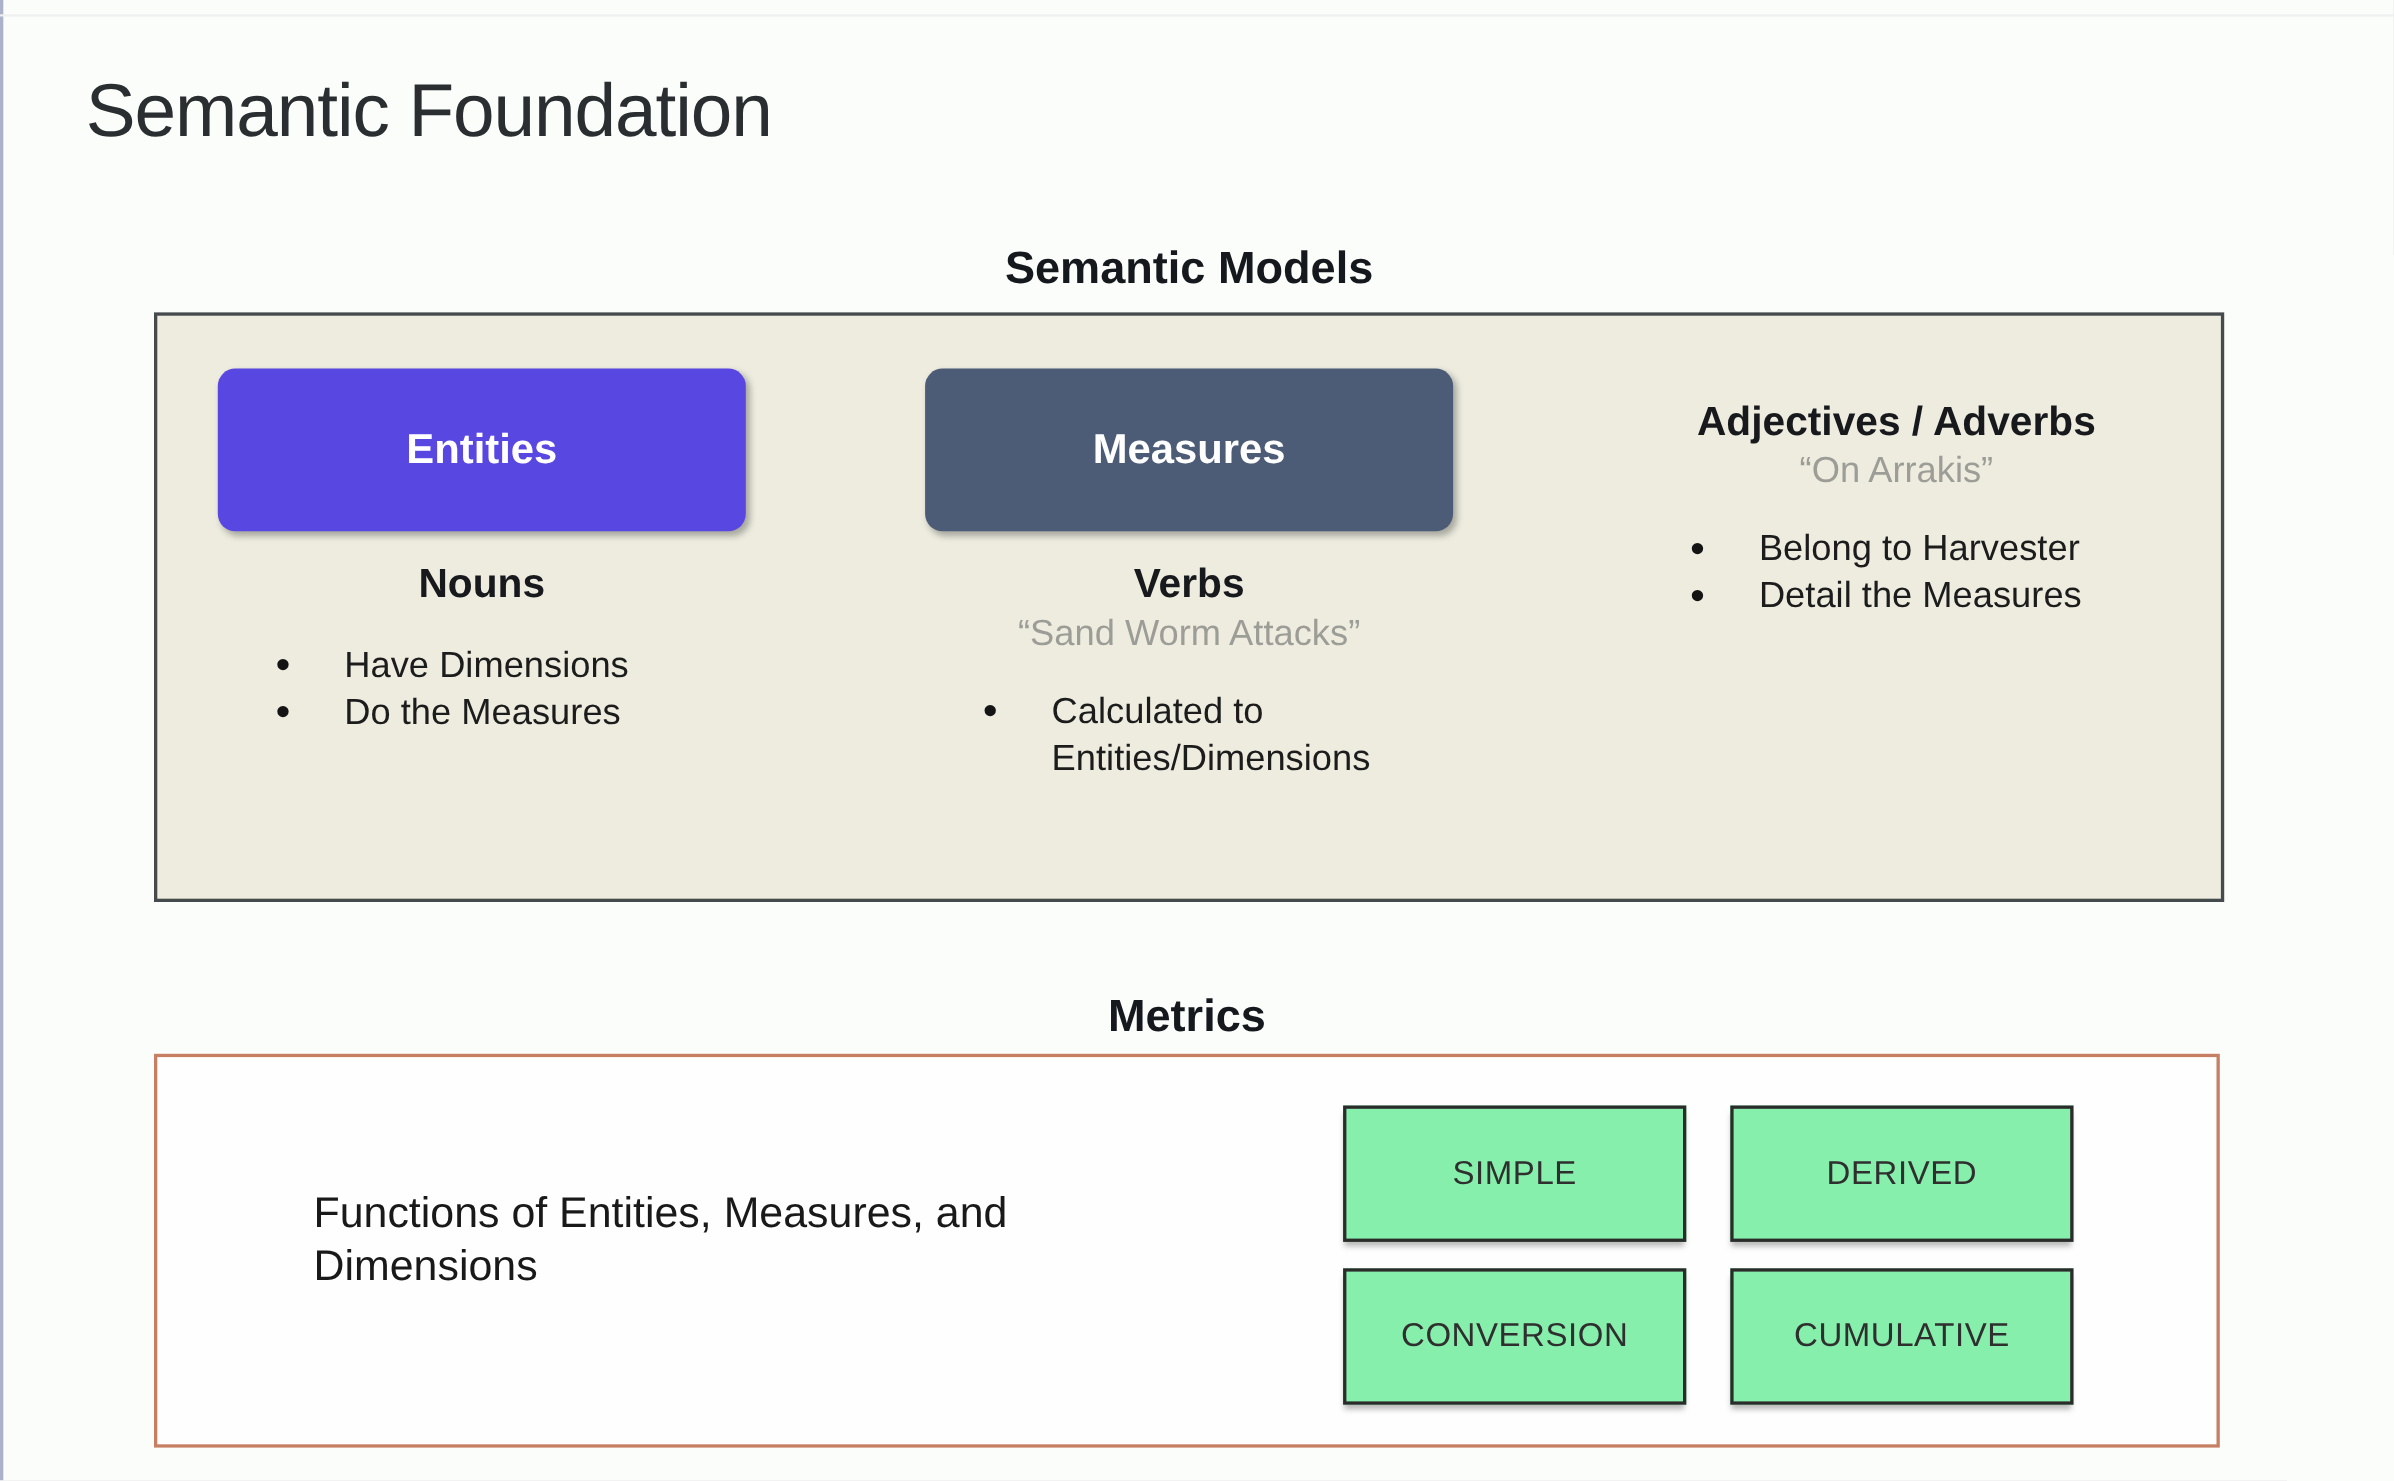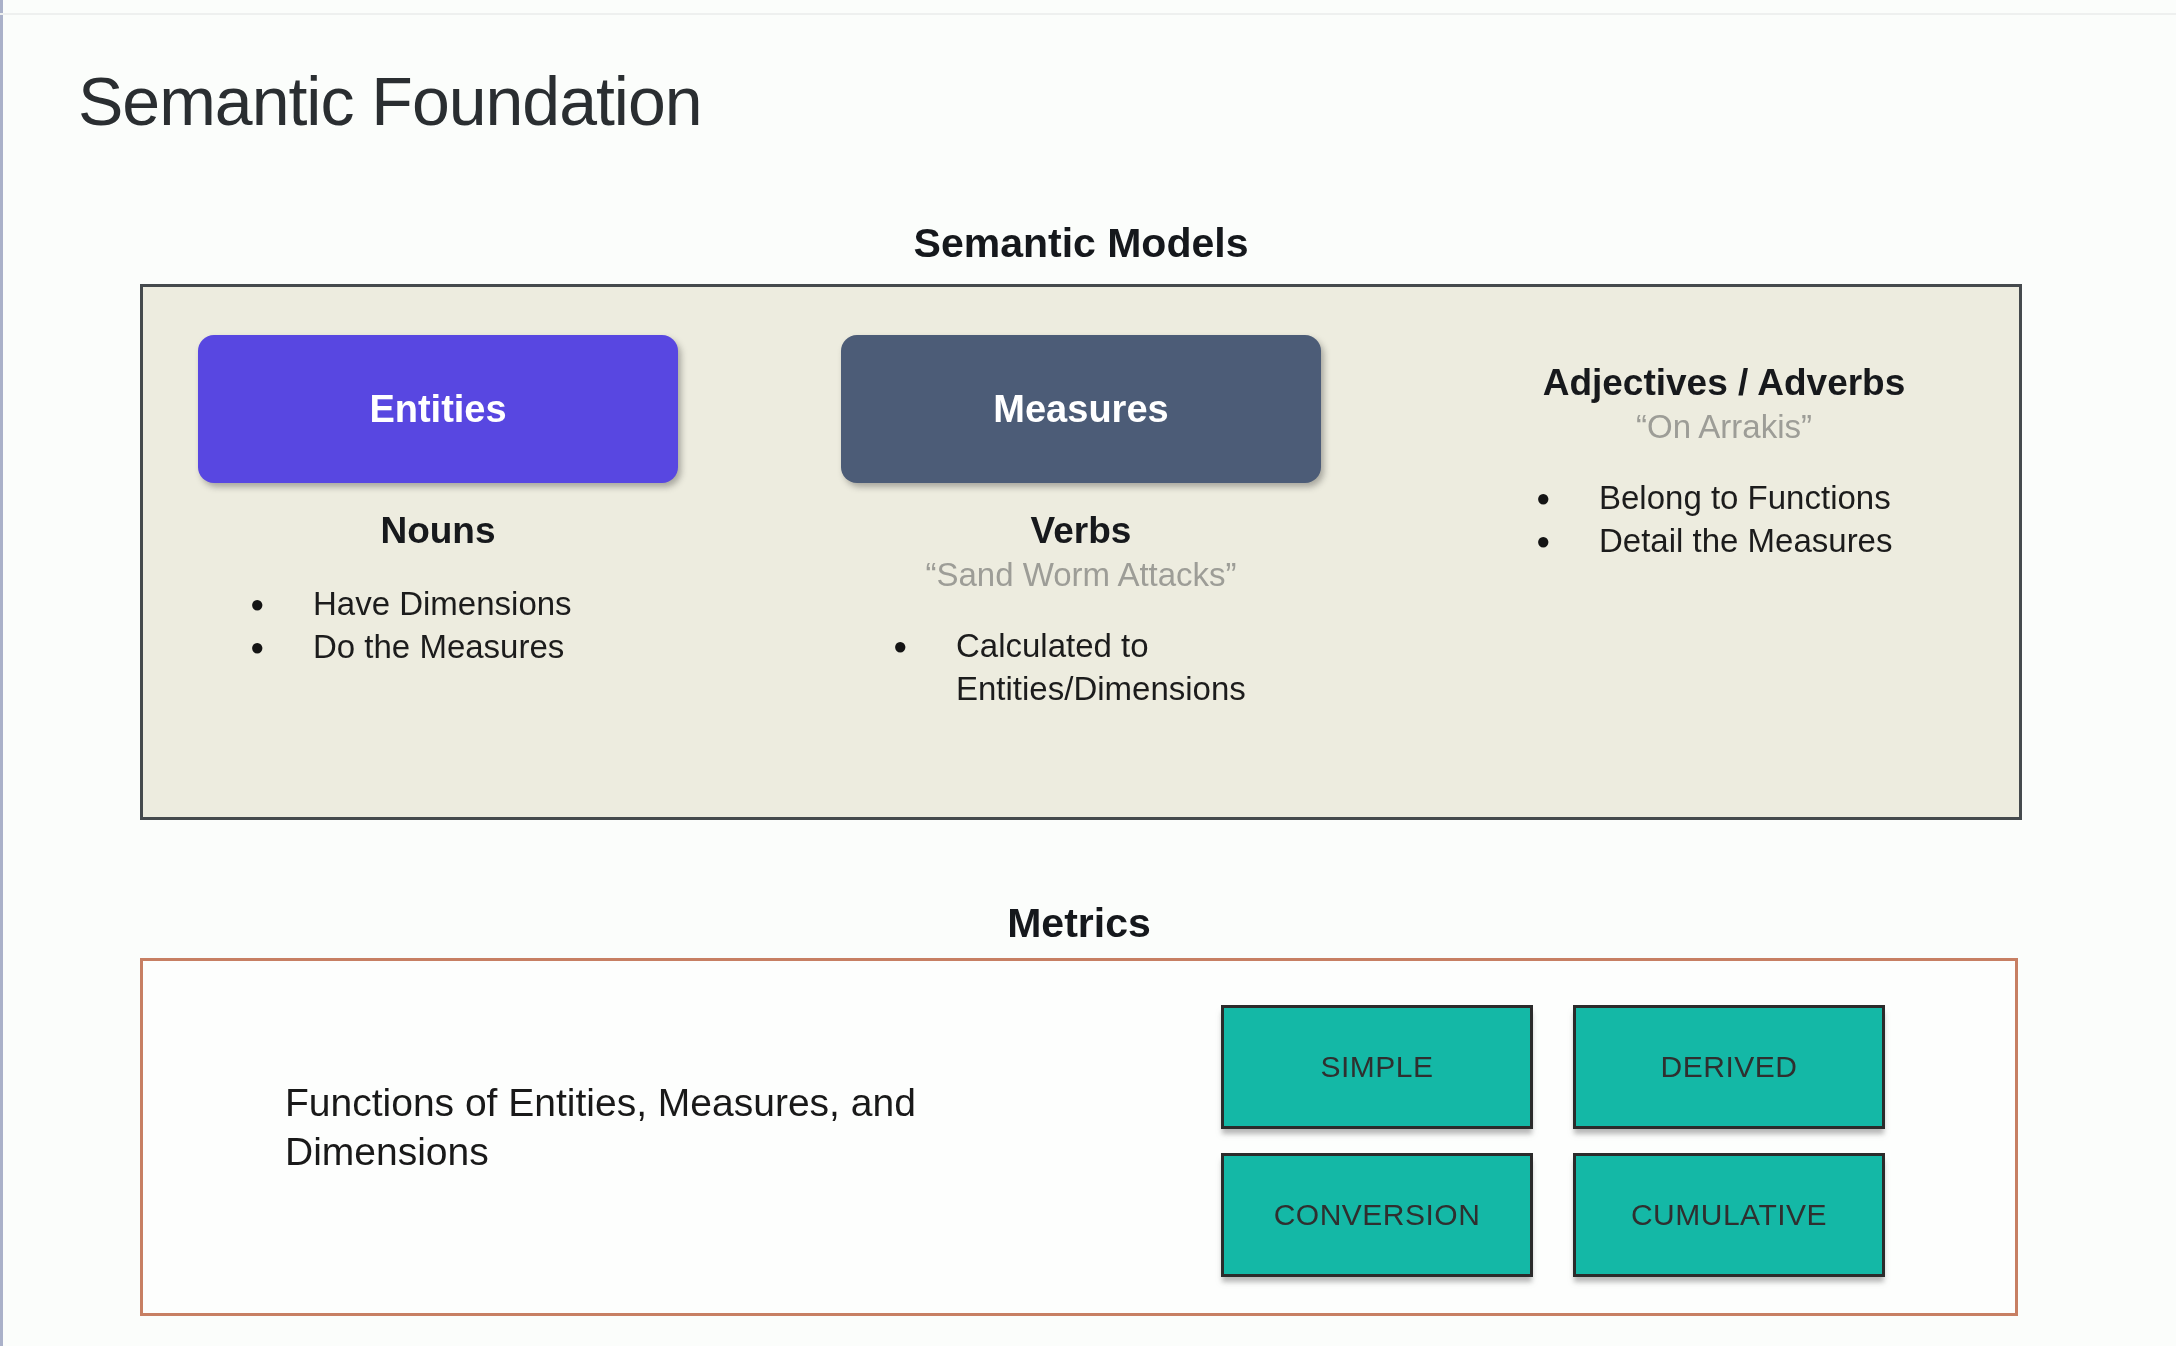--- a/index.html
+++ b/index.html
@@ -82,21 +82,21 @@
     font-size:39px; color:#191919; line-height:1.25;
   }
   .metrics-grid {
     position:absolute; left:1078px; top:44px;
     display:grid;
     grid-template-columns:312px 312px;
     grid-auto-rows:124px;
     column-gap:40px; row-gap:24px;
   }
   .metric-cell {
-    background:#14b8a6;
+    background:#86efac;
     border:3px solid #2b2b2b;
     box-shadow:0 6px 5px -1px rgba(125,125,125,0.55);
     display:flex; align-items:center; justify-content:center;
     font-size:30px; color:#2f2f2f; letter-spacing:0.5px;
   }
 </style>
 </head>
 <body>
 
 <div class="slide">
@@ -135,21 +135,21 @@
         </div>
       </div>
     </div>
 
     <div class="model-col">
       <div class="model-role">Adjectives / Adverbs</div>
       <div class="model-example">“On Arrakis”</div>
       <div class="model-bullets">
         <div class="bullet-row">
           <span class="bullet-dot">●</span>
-          <span class="bullet-text">Belong to Functions</span>
+          <span class="bullet-text">Belong to Harvester</span>
         </div>
         <div class="bullet-row">
           <span class="bullet-dot">●</span>
           <span class="bullet-text">Detail the Measures</span>
         </div>
       </div>
     </div>
 
   </div>
 

